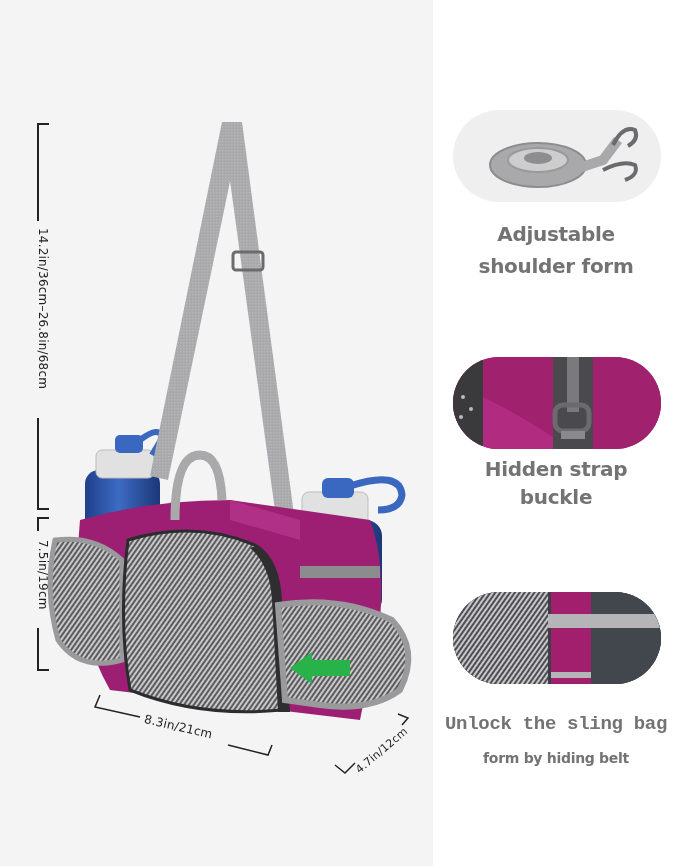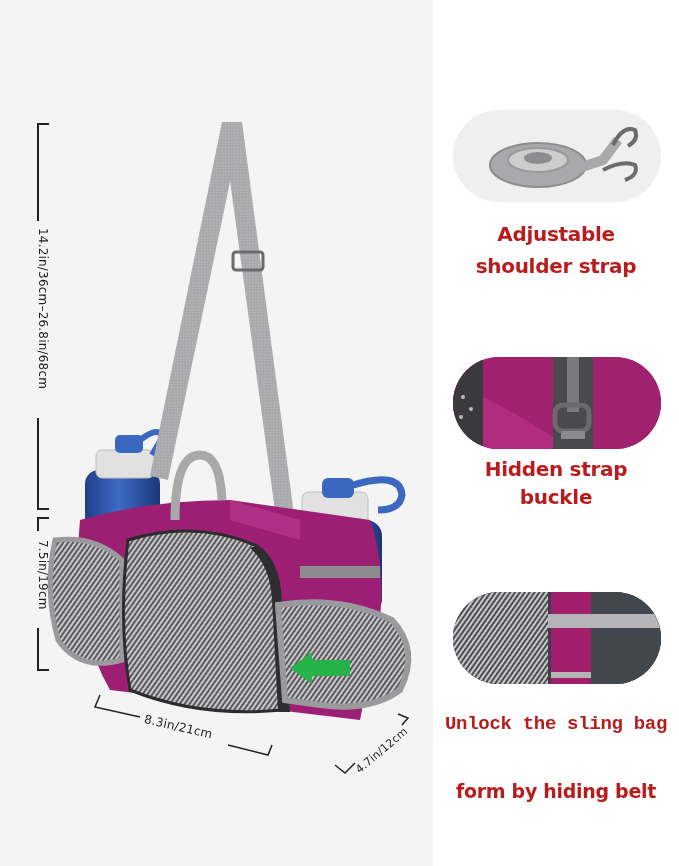--- a/index.html
+++ b/index.html
@@ -13,21 +13,21 @@
   .dim-line { position: absolute; background: #222; }
   .dim-text { position: absolute; font-size: 12px; color: #222; white-space: nowrap; letter-spacing: 0.2px; }
   .vert-text { transform-origin: left top; transform: rotate(90deg); }
 
   
   .product { position: absolute; left: 0; top: 0; width: 433px; height: 866px; }
 
   
   .feature { position: absolute; left: 0; width: 246px; text-align: center; }
   .feature-img { position: absolute; left: 20px; width: 208px; height: 92px; border-radius: 46px; overflow: hidden; }
-  .feature-title { position: absolute; left: 0; width: 246px; font-family: "DejaVu Sans", sans-serif; font-weight: bold; font-size: 20px; line-height: 32px; color: #b91c1c; letter-spacing: -0.3px; }
+  .feature-title { position: absolute; left: 0; width: 246px; font-family: "DejaVu Sans", sans-serif; font-weight: bold; font-size: 20px; line-height: 32px; color: #737373; letter-spacing: -0.3px; }
 </style>
 </head>
 <body>
 
 <div class="left-panel"></div>
 <div class="right-panel"></div>
 
 <div>
   <div class="dim-line" style="left:37px; top:123px; width:1.5px; height:98px;"></div>
   <div class="dim-line" style="left:37px; top:123px; width:12px; height:1.5px;"></div>
@@ -111,21 +111,21 @@
     <svg width="208" height="92" viewBox="0 0 208 92">
       <ellipse cx="85" cy="55" rx="48" ry="22" fill="#a9a9ab" stroke="#8d8d8f" stroke-width="2"></ellipse>
       <ellipse cx="85" cy="50" rx="30" ry="12" fill="#cdcdce" stroke="#9a9a9c" stroke-width="2"></ellipse>
       <ellipse cx="85" cy="48" rx="14" ry="6" fill="#8d8d8f"></ellipse>
       <path d="M120 60 L150 50 L165 30" stroke="#a9a9ab" stroke-width="10" fill="none"></path>
       <path d="M160 35 Q170 15 182 20 Q186 30 175 36" stroke="#6b6b6e" stroke-width="4" fill="none"></path>
       <path d="M150 60 Q170 50 182 55 Q186 65 172 70" stroke="#6b6b6e" stroke-width="4" fill="none"></path>
     </svg>
   </div>
   <div class="feature-title" style="top:108px;">Adjustable</div>
-  <div class="feature-title" style="top:140px;">shoulder strap</div>
+  <div class="feature-title" style="top:140px;">shoulder form</div>
 </div>
 
 <div class="feature" style="top:357px; left:433px;">
   <div class="feature-img" style="top:0; background:#9c1f74;">
     <svg width="208" height="92" viewBox="0 0 208 92">
       <rect width="208" height="92" fill="#a0226f"></rect>
       <rect x="0" y="0" width="30" height="92" fill="#3a3a3d"></rect>
       <rect x="100" y="0" width="40" height="92" fill="#4a4a4e"></rect>
       <path d="M30 40 Q70 60 100 80 L100 92 L30 92 Z" fill="#b12b81"></path>
       <rect x="114" y="0" width="12" height="55" fill="#7a7a7d"></rect>
@@ -151,14 +151,14 @@
       </defs>
       <rect width="208" height="92" fill="#3c3f45"></rect>
       <rect x="0" y="0" width="95" height="92" fill="url(#mesh2)"></rect>
       <rect x="98" y="0" width="40" height="92" fill="#a11f6d"></rect>
       <rect x="138" y="0" width="70" height="92" fill="#42464d"></rect>
       <rect x="95" y="22" width="113" height="14" fill="#b5b5b7"></rect>
       <rect x="98" y="80" width="40" height="6" fill="#b5b5b7"></rect>
     </svg>
   </div>
   <div class="feature-title" style="top:116px; font-size:19px;font-family:Liberation Mono, monospace;">Unlock the sling bag</div>
-  <div class="feature-title" style="top:150px; font-size:19px;margin-top:33px;">form by hiding belt</div>
+  <div class="feature-title" style="top:150px; font-size:14px;">form by hiding belt</div>
 </div>
 
 </body></html>

